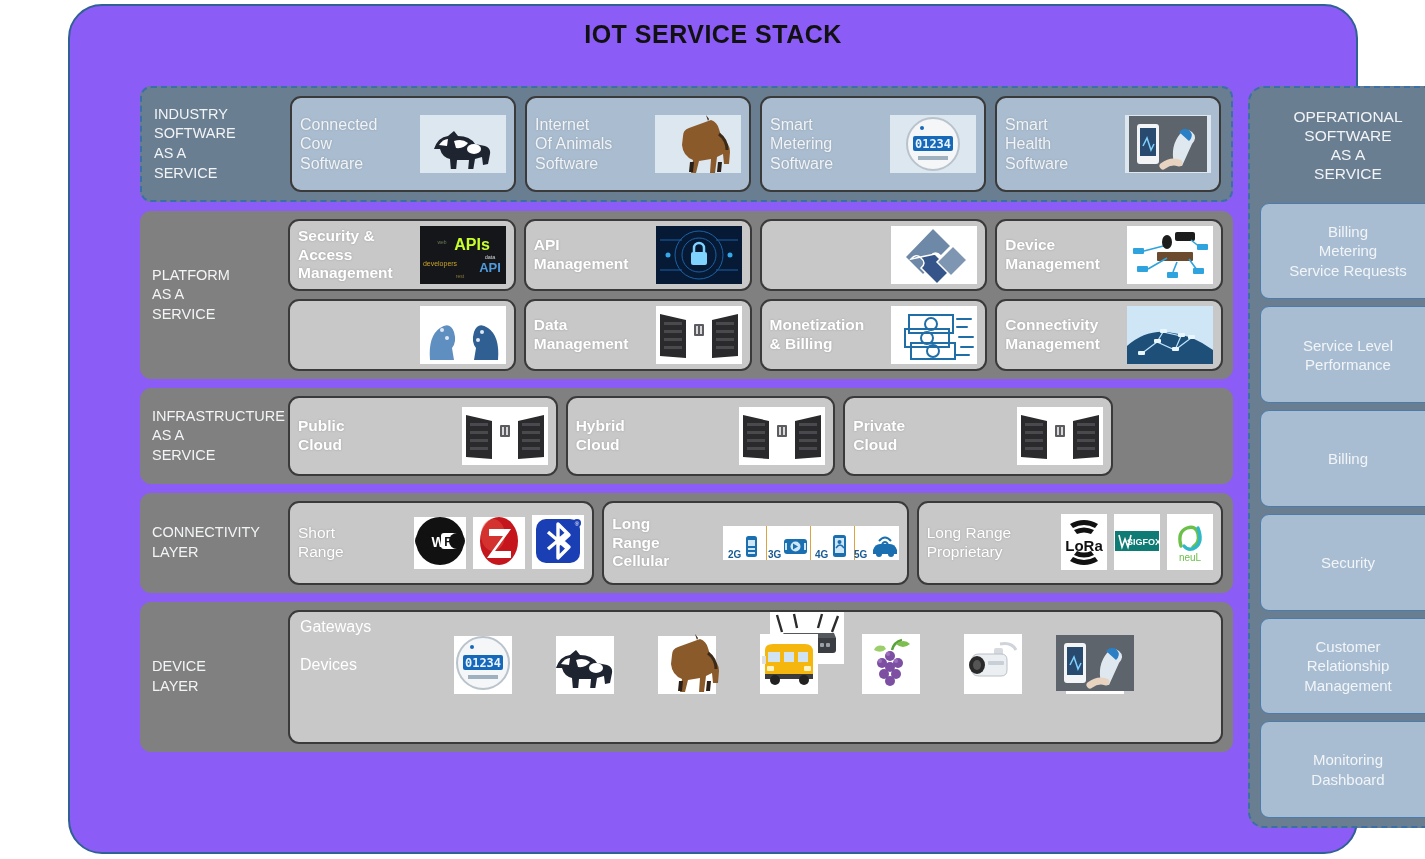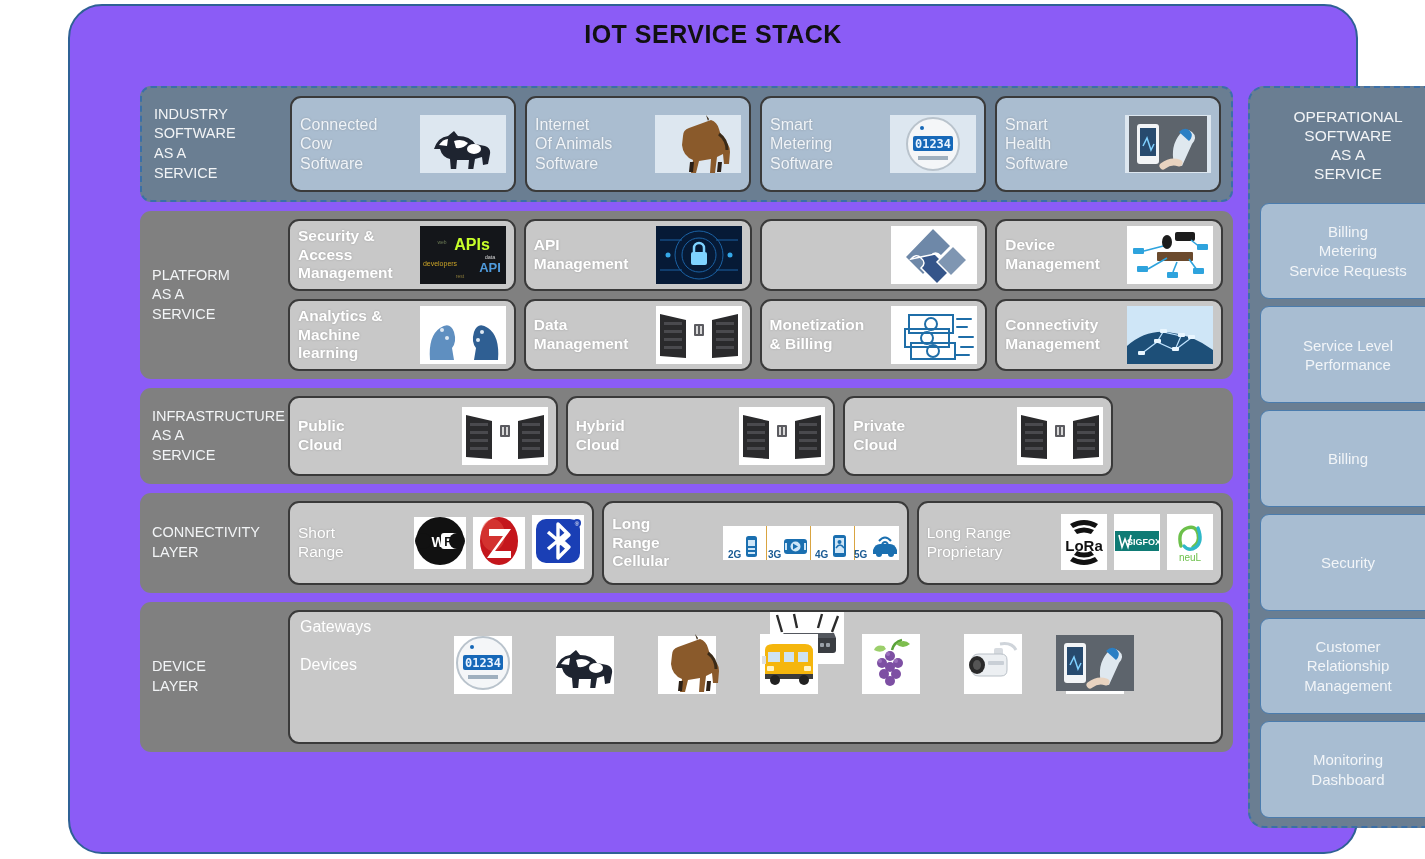--- a/index.html
+++ b/index.html
@@ -333,24 +333,20 @@
                       </g>
                       <ellipse cx="40" cy="16" rx="5" ry="7" fill="#1c1c1c"></ellipse>
                     </svg>
                   </span>
                 </span>
               </span>
             </div>
           </div>
           <div class="layer-row">
             <div class="card">
-              <div class="card-label">
-                <div>Analytics &amp;</div>
-                <div>Machine learning</div>
-              </div>
               <span class="card-art">
                 <span class="thumb">
                   <span class="">
                     <svg width="86" height="58" viewBox="0 0 86 58">
                       <rect width="86" height="58" fill="#fff"></rect>
                       <path d="M10 54 q-2-24 10-32 q10-7 14 4 q3 10 -2 16 l2 12z" fill="#5f8fc0"></path>
                       <path d="M78 54 q2-24 -10-32 q-10-7 -14 4 q-3 10 2 16 l-2 12z" fill="#2f5f93"></path>
                       <g fill="#ffffff">
                         <circle cx="36" cy="14" r="3"></circle>
                         <circle cx="44" cy="9" r="2.5"></circle>

